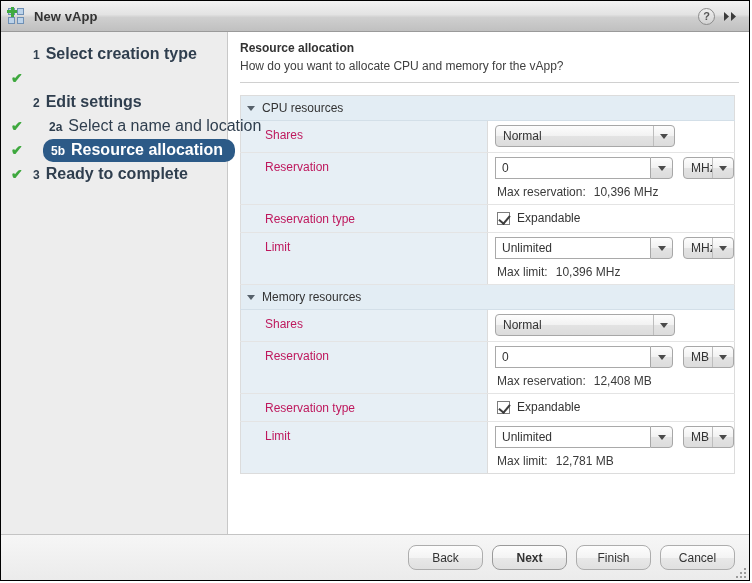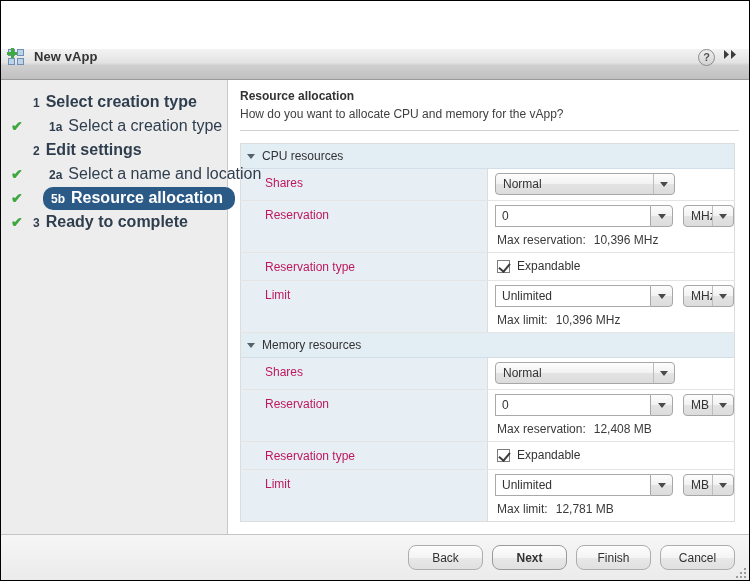--- a/index.html
+++ b/index.html
@@ -21,24 +21,23 @@
     background: #ffffff;
     display: flex; flex-direction: column;
   }
 
   
   .titlebar {
     height: 31px;
     flex: 0 0 31px;
     background: linear-gradient(to bottom, #f3f3f3 0%, #e3e3e3 45%, #cfcfcf 55%, #c0c0c0 100%);
     border-bottom: 1px solid #9a9a9a;
-    display: flex; align-items: flex-start;
+    display: flex; align-items: center;
     padding: 0 6px 0 7px;
     box-sizing: border-box;
-    margin-top: 48px;
   }
   .app-icon {
     width: 17px; height: 17px;
     position: relative;
     flex: 0 0 17px;
     margin-right: 9px;
   }
   .app-icon .sq {
     position: absolute; width: 7px; height: 7px;
     background: #bcd3ea; border: 1px solid #6f90b5;
@@ -340,24 +339,20 @@
       <div class="nav-item major">
         <div class="nav-check blank"></div>
         <div class="nav-body">
           <span class="nav-num">1</span>
           <span class="nav-label">Select creation type</span>
         </div>
       </div>
 
       <div class="nav-item sub">
         <div class="nav-check">✔</div>
-        <div class="nav-body">
-          <span class="nav-num">1a</span>
-          <span class="nav-label">Select a creation type</span>
-        </div>
       </div>
 
       <div class="nav-item major">
         <div class="nav-check blank"></div>
         <div class="nav-body">
           <span class="nav-num">2</span>
           <span class="nav-label">Edit settings</span>
         </div>
       </div>
 

